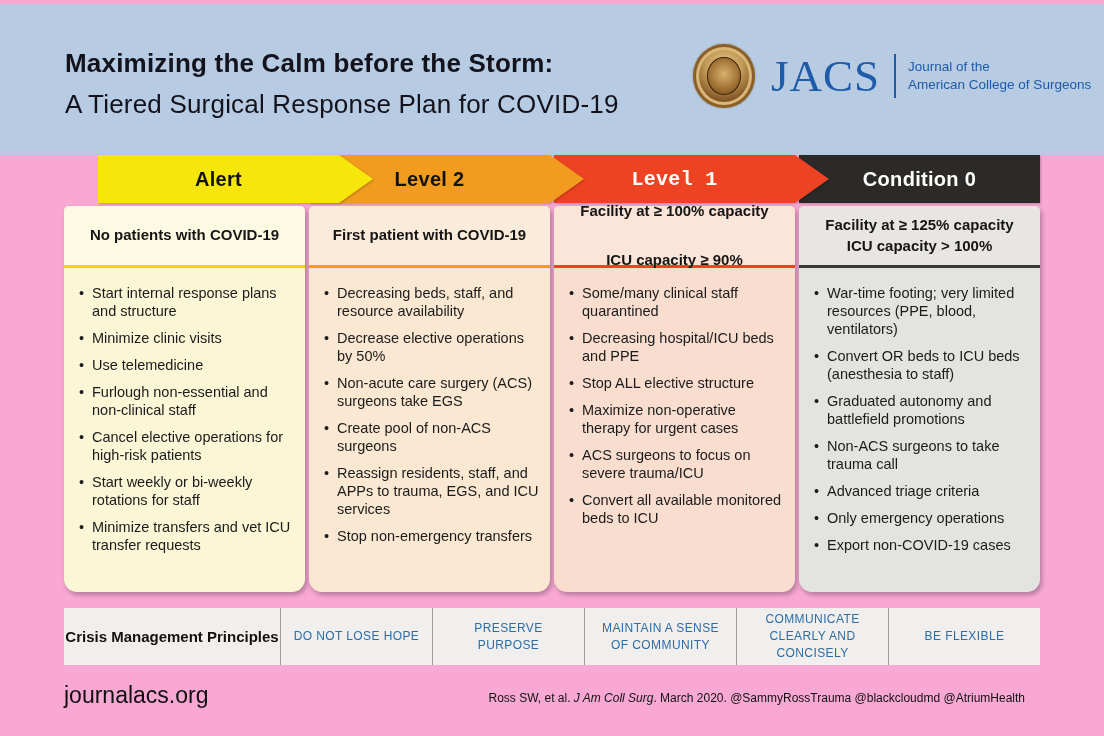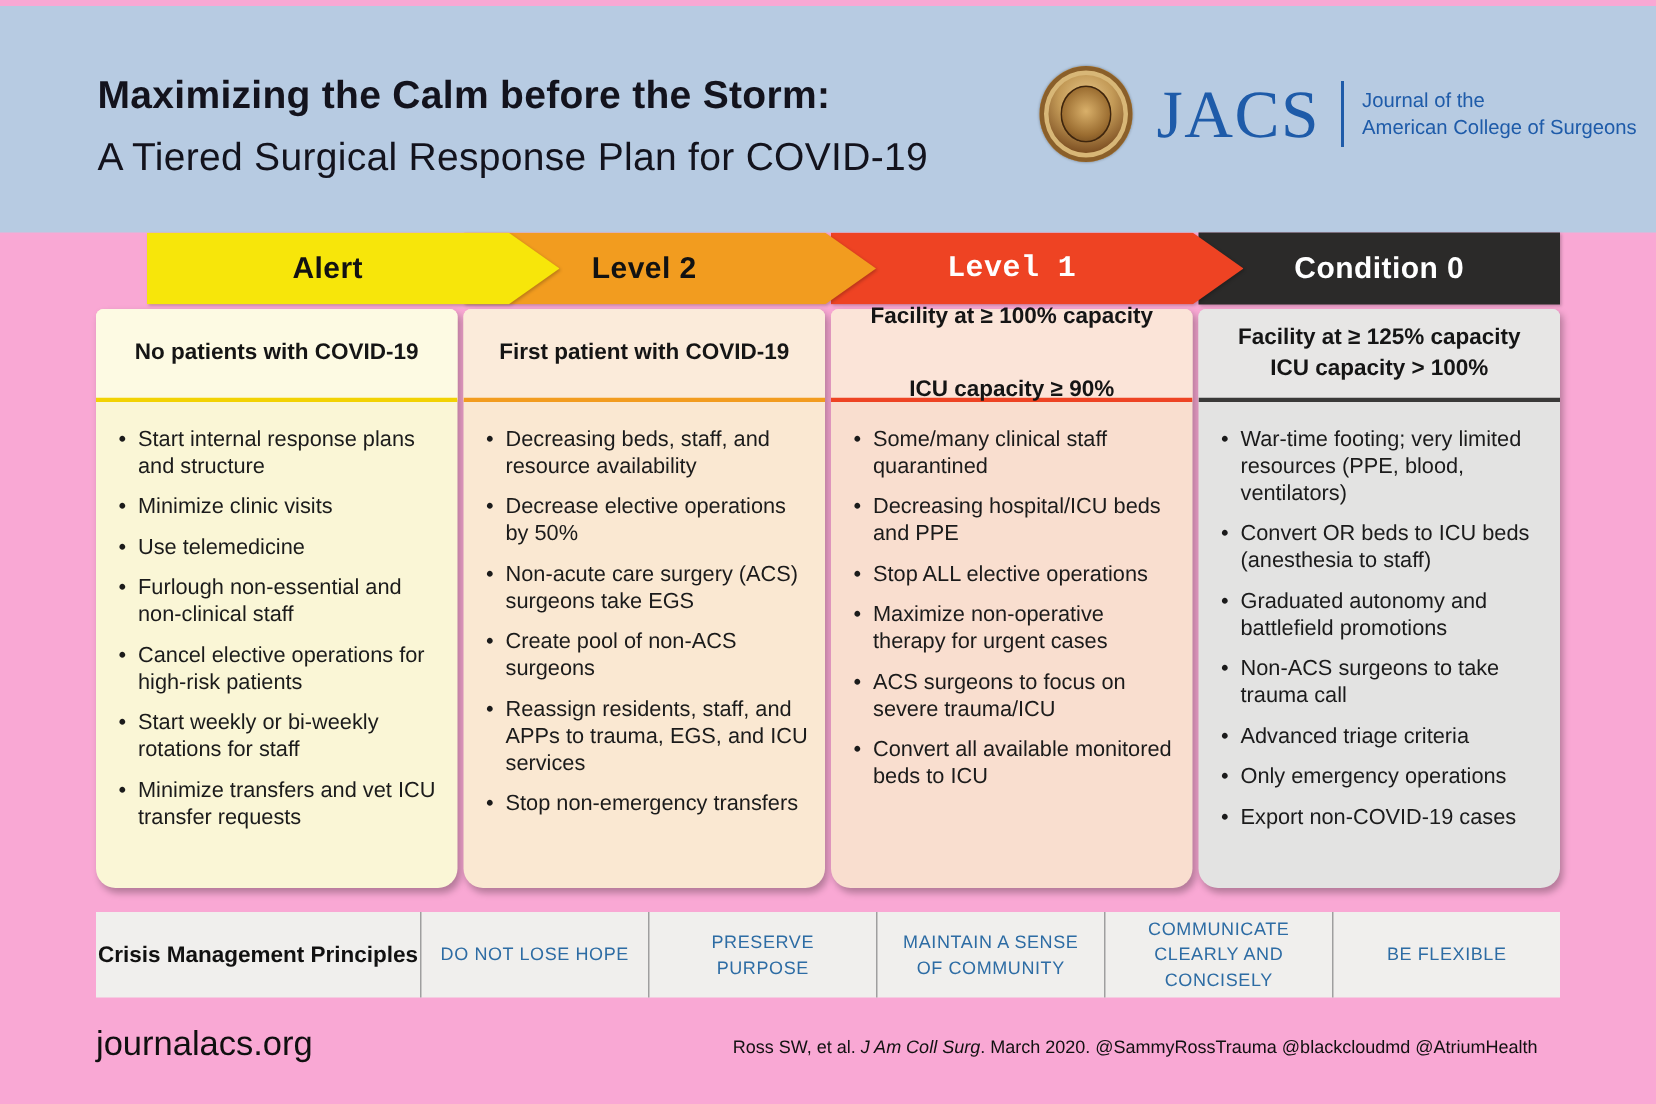--- a/index.html
+++ b/index.html
@@ -123,21 +123,21 @@
         </div>
       </div>
       <div class="panel" style="left: 554px; background: rgb(249, 222, 207);">
         <div class="subtitle" style="background: rgb(251, 228, 216); border-bottom: 3px solid rgb(238, 67, 35); gap: 28px;">
           <div>Facility at ≥ 100% capacity</div>
           <div>ICU capacity ≥ 90%</div>
         </div>
         <ul class="bullets">
           <li>Some/many clinical staff quarantined</li>
           <li>Decreasing hospital/ICU beds and PPE</li>
-          <li>Stop ALL elective operations</li>
+          <li>Stop ALL elective structure</li>
           <li>Maximize non-operative therapy for urgent cases</li>
           <li>ACS surgeons to focus on severe trauma/ICU</li>
           <li>Convert all available monitored beds to ICU</li>
         </ul>
       </div>
       <div class="hdr-wrap" style="left: 799px; width: 241px; z-index: 7;">
         <div class="hdr" style="background: rgb(43, 42, 41); color: rgb(255, 255, 255);">
           <span>Condition 0</span>
         </div>
       </div>

